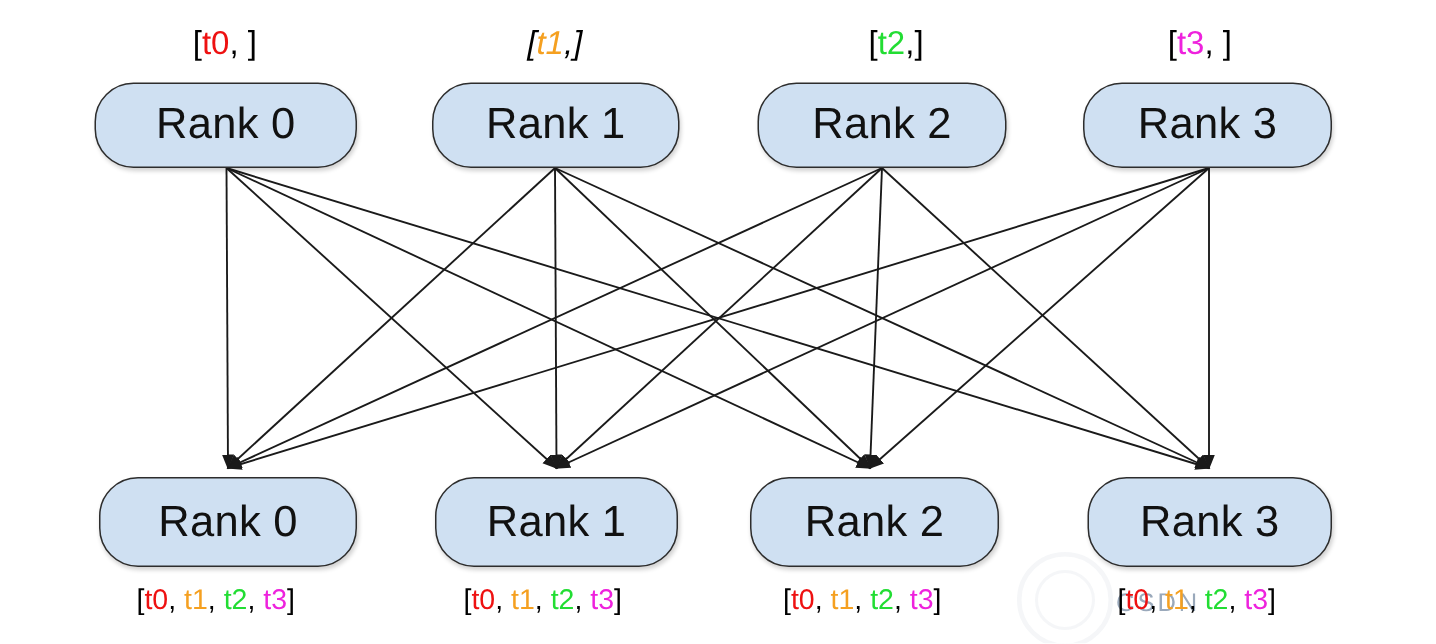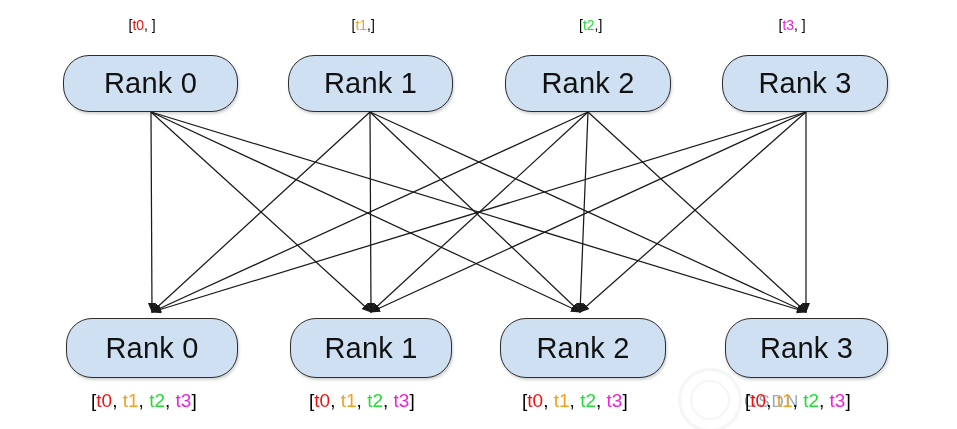--- a/index.html
+++ b/index.html
@@ -67,21 +67,21 @@
   .rank-box .rank-label {
     font-family: "Liberation Sans", sans-serif;
     font-size: 29px;
     color: #111111;
     line-height: 1;
     letter-spacing: 0.2px;
   }
   .tensor-label {
     position: absolute;
     font-family: "Liberation Sans", sans-serif;
-    font-size: 14px;
+    font-size: 22px;
     color: #000000;
     white-space: nowrap;
     text-align: center;
     line-height: 1;
   }
   .tensor-label.bottom {
     font-size: 19px;
   }
   .tok-t0 { color: #ee1111; }
   .tok-t1 { color: #f5a020; }
@@ -134,21 +134,21 @@
       </div>
       <div class="rank-box" style="left: 505px; top: 55px; width: 166px; height: 57px;">
         <span class="rank-label">Rank 2</span>
       </div>
       <div class="rank-box" style="left: 722px; top: 55px; width: 166px; height: 57px;">
         <span class="rank-label">Rank 3</span>
       </div>
     </div>
   <div id="top-labels">
       <div class="tensor-label" style="left: 128.5px; top: 18px;"><span class="brk">[</span><span class="tok-t0">t0</span><span class="brk">, ]</span></div>
-      <div class="tensor-label" style="left: 351.5px; top: 18px;"><span class="brk">[</span><span class="tok-t1">t1</span><span class="brk">,]</span></div>
+      <div class="tensor-label" style="left: 351.5px; top: 18px; font-style: italic;"><span class="brk">[</span><span class="tok-t1">t1</span><span class="brk">,]</span></div>
       <div class="tensor-label" style="left: 579px; top: 18px;"><span class="brk">[</span><span class="tok-t2">t2</span><span class="brk">,]</span></div>
       <div class="tensor-label" style="left: 778.5px; top: 18px;"><span class="brk">[</span><span class="tok-t3">t3</span><span class="brk">, ]</span></div>
     </div>
   <div id="bottom-boxes">
       <div class="rank-box" style="left: 66px; top: 318px; width: 172px; height: 60px;">
         <span class="rank-label">Rank 0</span>
       </div>
       <div class="rank-box" style="left: 290px; top: 318px; width: 162px; height: 60px;">
         <span class="rank-label">Rank 1</span>
       </div>

